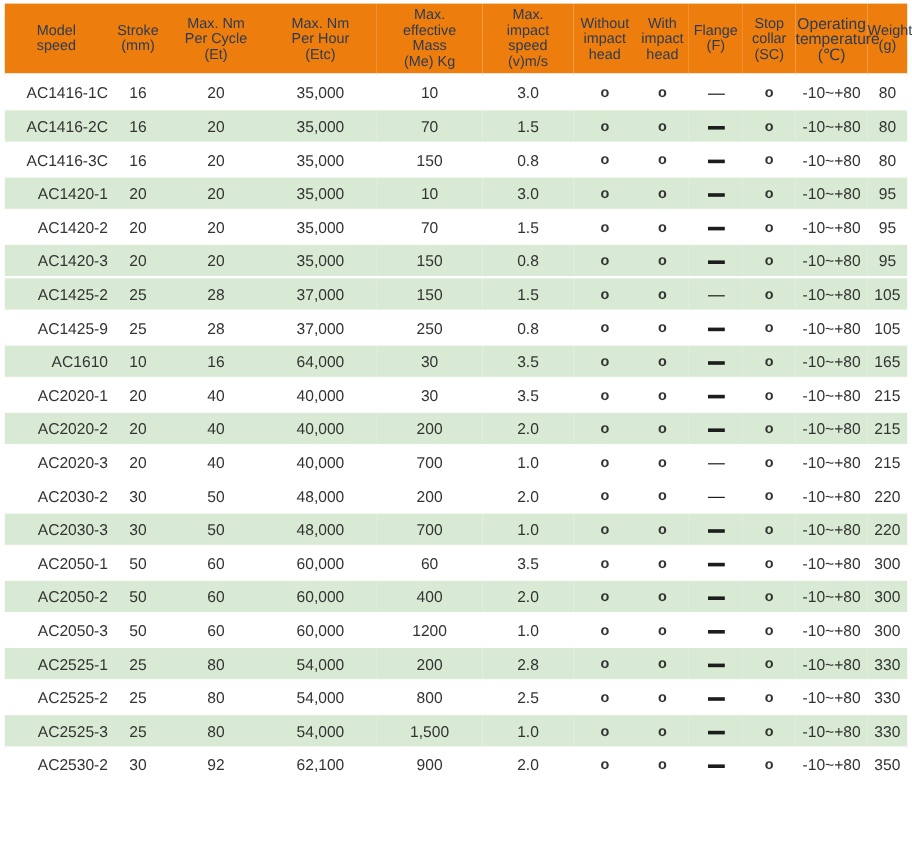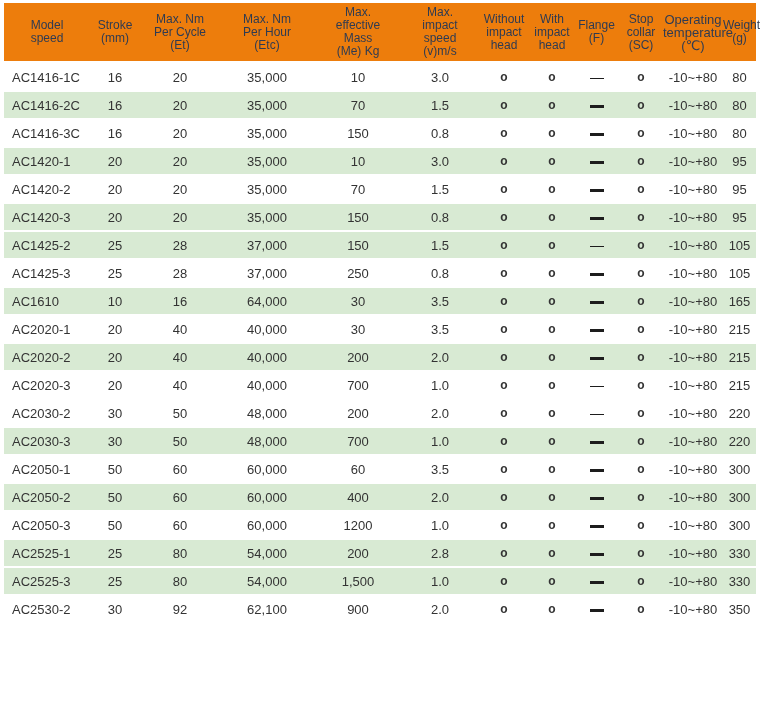--- a/index.html
+++ b/index.html
@@ -24,21 +24,21 @@
     height:26px;
     font-size:13px;
     color:#333;
     text-align:center;
     vertical-align:middle;
     padding:0;
     border-bottom:2px solid #fff;
     background:#fff;
   }
   tbody tr.alt td{background:#D8EAD3;}
-  td.model-cell{text-align:left;padding-left:8px;}
+  td.model-cell{text-align:right;padding-left:8px;}
   td.circ{font-weight:700;font-size:12px;}
   .dash{display:inline-block;vertical-align:middle;width:14px;background:#1d1d1d;}
   .dash.bold{height:3px;}
   .dash.thin{height:1px;}
   th.temp-col{font-size:13px;}
 </style>
 </head>
 <body>
 
 <div class="table-wrap">
@@ -188,21 +188,21 @@
           <td>150</td>
           <td>1.5</td>
           <td class="circ">o</td>
           <td class="circ">o</td>
           <td><span class="dash thin"></span></td>
           <td class="circ">o</td>
           <td>-10~+80</td>
           <td>105</td>
         </tr>
         <tr>
-          <td class="model-cell">AC1425-3</td>
+          <td class="model-cell">AC1425-9</td>
           <td>25</td>
           <td>28</td>
           <td>37,000</td>
           <td>250</td>
           <td>0.8</td>
           <td class="circ">o</td>
           <td class="circ">o</td>
           <td><span class="dash bold"></span></td>
           <td class="circ">o</td>
           <td>-10~+80</td>
@@ -334,20 +334,34 @@
           <td>-10~+80</td>
           <td>300</td>
         </tr>
         <tr class="alt">
           <td class="model-cell">AC2525-1</td>
           <td>25</td>
           <td>80</td>
           <td>54,000</td>
           <td>200</td>
           <td>2.8</td>
+          <td class="circ">o</td>
+          <td class="circ">o</td>
+          <td><span class="dash bold"></span></td>
+          <td class="circ">o</td>
+          <td>-10~+80</td>
+          <td>330</td>
+        </tr>
+        <tr>
+          <td class="model-cell">AC2525-2</td>
+          <td>25</td>
+          <td>80</td>
+          <td>54,000</td>
+          <td>800</td>
+          <td>2.5</td>
           <td class="circ">o</td>
           <td class="circ">o</td>
           <td><span class="dash bold"></span></td>
           <td class="circ">o</td>
           <td>-10~+80</td>
           <td>330</td>
         </tr>
         <tr class="alt">
           <td class="model-cell">AC2525-3</td>
           <td>25</td>

